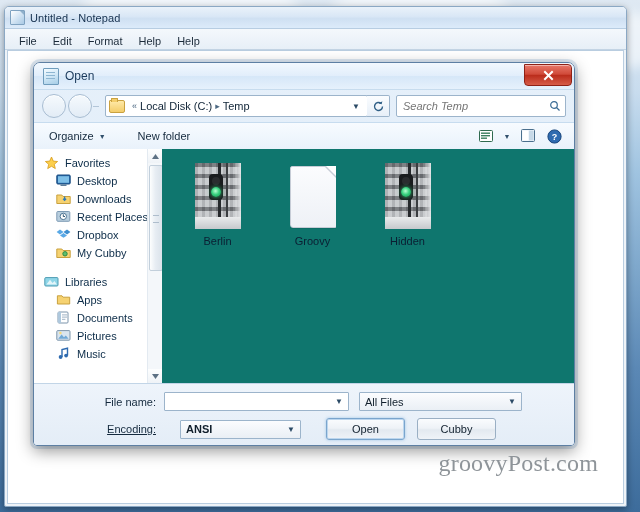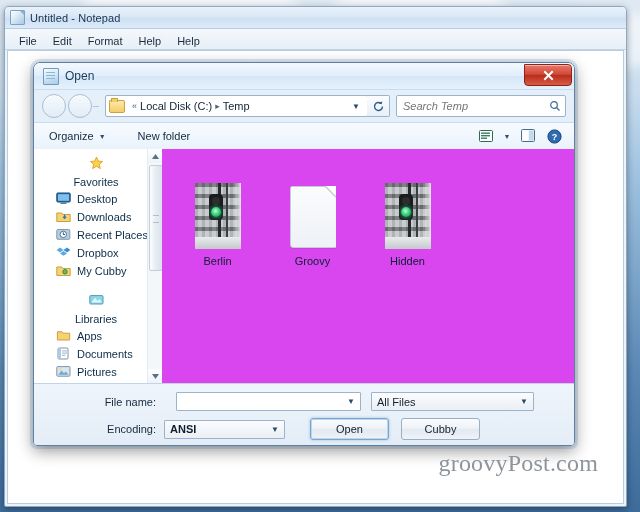--- a/index.html
+++ b/index.html
@@ -296,21 +296,20 @@
     padding-top: 5px;
   }
   .sb-group-title {
     display: flex;
     align-items: center;
     gap: 6px;
     padding: 2px 0 2px 10px;
     font-size: 11px;
     color: #0c2c48;
     cursor: pointer;
-    flex-direction: column;
   }
   .sb-item {
     display: flex;
     align-items: center;
     gap: 6px;
     padding: 2px 0 2px 22px;
     font-size: 11px;
     color: #0c2c48;
     cursor: pointer;
   }
@@ -348,22 +347,22 @@
     position: absolute;
     left: 3px; top: 50%;
     margin-top: -3px;
     width: 6px; height: 6px;
     border-top: 1px solid #aebdcc;
     border-bottom: 1px solid #aebdcc;
   }
 
   .filelist {
     flex: 1;
-    background: #d946ef;
-    padding: 30px 0 0 8px;
+    background: #0f766e;
+    padding: 10px 0 0 8px;
     display: flex;
     flex-wrap: wrap;
     align-content: flex-start;
     gap: 0;
     position: relative;
   }
   .file-item {
     width: 95px;
     display: flex;
     flex-direction: column;
@@ -836,33 +835,33 @@
           </div>
           <div class="file-label">Hidden</div>
         </div>
 
       </div>
     </div>
 
     <div class="dlg-bottom">
 
       <div class="row">
-        <div class="row-label" style="width:112px; margin-right:20px;">File name:</div>
+        <div class="row-label" style="width:112px; margin-right:8px;">File name:</div>
         <div class="combo" style="width:185px;">
           <span></span>
           <span class="cb-caret">▼</span>
         </div>
         <div class="combo gray" style="width:163px; margin-left:10px;">
           <span>All Files</span>
           <span class="cb-caret">▼</span>
         </div>
       </div>
 
       <div class="row">
-        <div class="row-label" style="width:112px; margin-right:8px;">Encoding:</div>
+        <div class="row-label" style="width:112px; margin-right:24px;text-decoration:underline;">Encoding:</div>
         <div class="combo gray" style="width:121px;font-weight:bold;">
           <span>ANSI</span>
           <span class="cb-caret">▼</span>
         </div>
         <div class="btn default" style="width:79px; margin-left:25px;">Open</div>
         <div class="btn" style="width:79px; margin-left:12px;">Cubby</div>
       </div>
 
     </div>
   </div>

